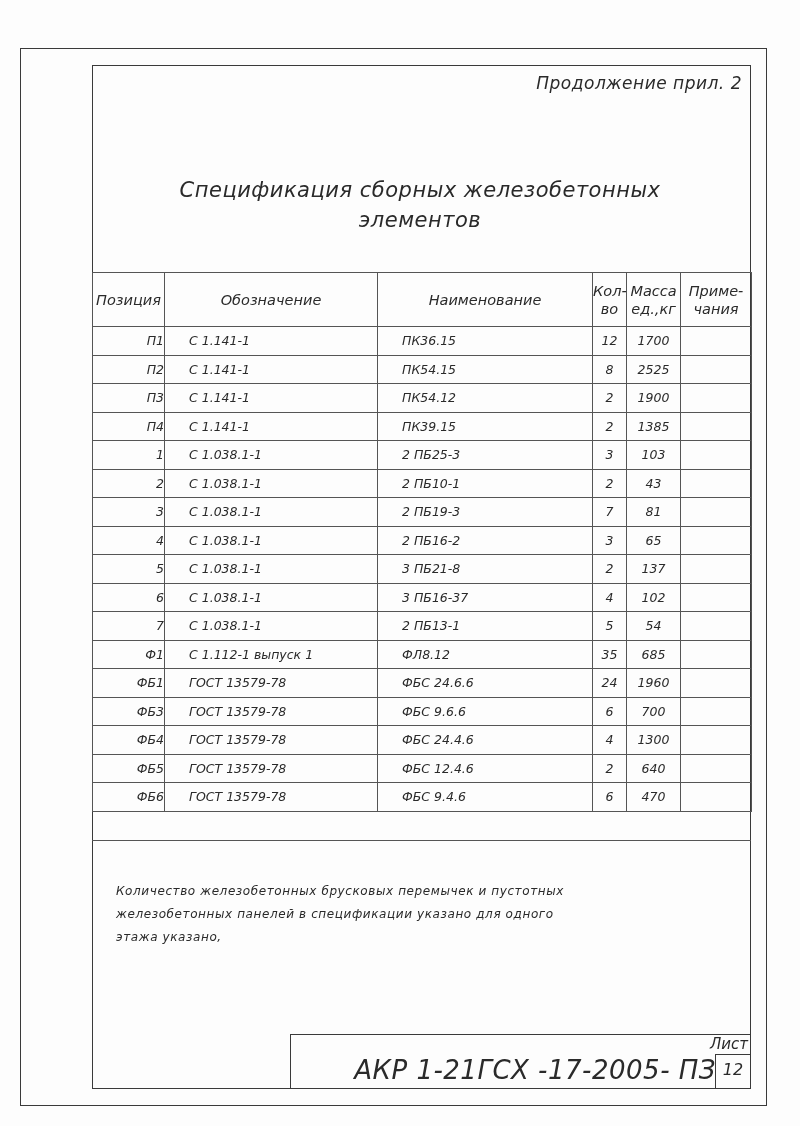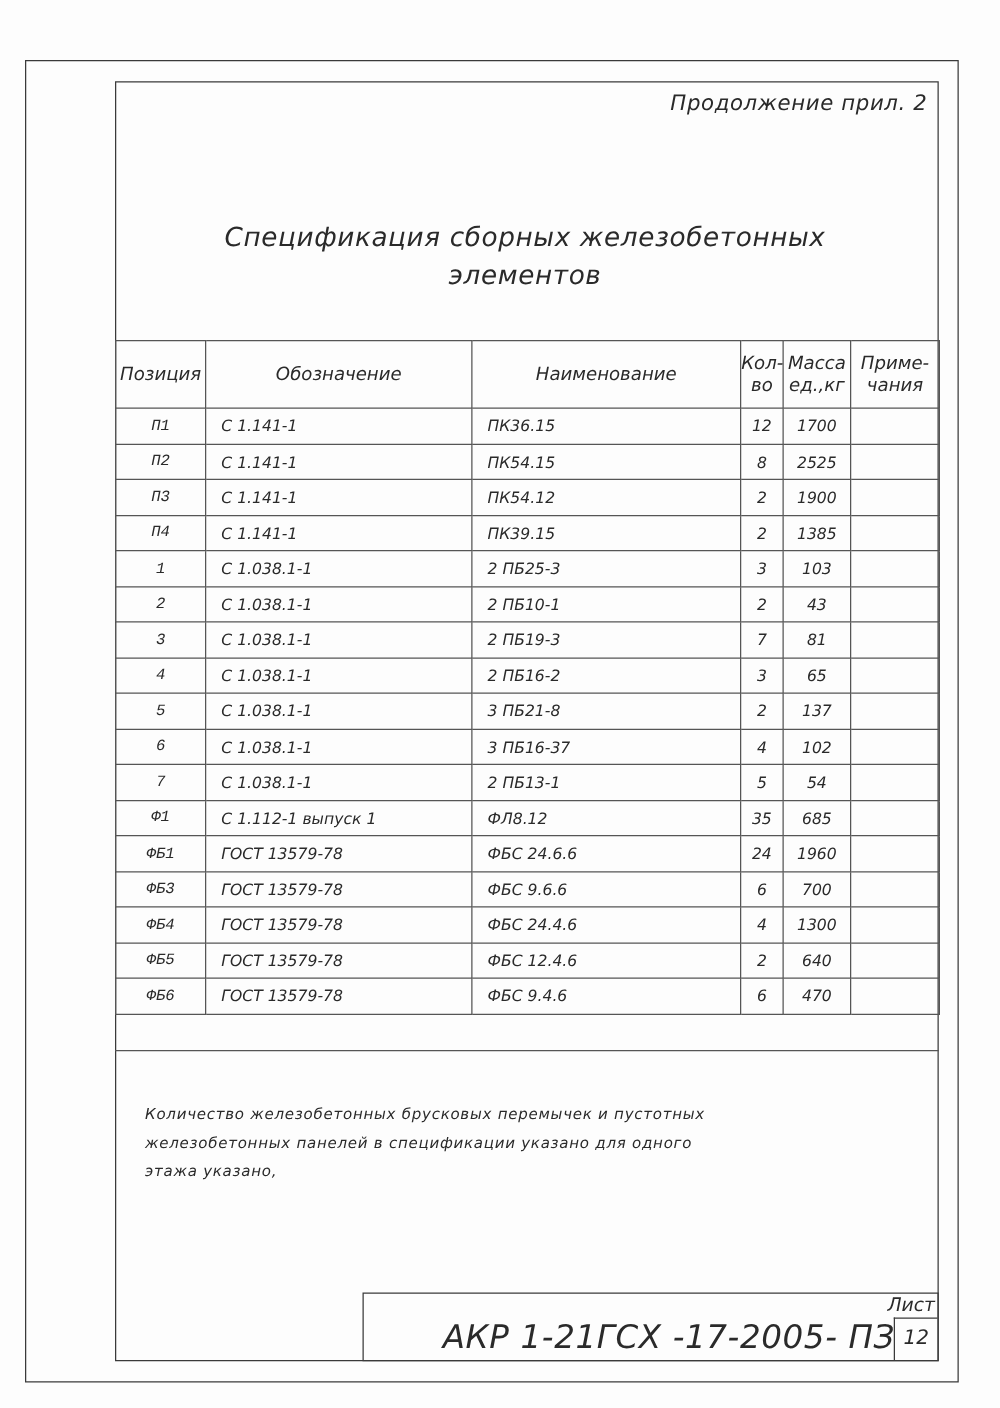--- a/index.html
+++ b/index.html
@@ -31,22 +31,22 @@
       border-collapse: collapse; table-layout: fixed;
     }
     .spec-table th, .spec-table td {
       border: 1px solid #555; padding: 0; font-style: italic; font-weight: normal;
       font-size: 12.5px; color: #2a2a2a;
     }
     .spec-table th {
       height: 53px; font-size: 14.5px; text-align: center; line-height: 18px;
     }
     .spec-table td { height: 27.5px; }
-    .spec-table td.c-pos { text-align: center; font-family: Liberation Mono, monospace; }
-    .spec-table td.c-des, .spec-table td.c-name { text-align: left; padding-left: 12px; }
+    .spec-table td.c-pos { text-align: right; }
+    .spec-table td.c-des, .spec-table td.c-name { text-align: left; padding-left: 24px; }
     .spec-table td.c-qty, .spec-table td.c-mass { text-align: center; }
     .table-frame-bottom {
       position: absolute; left: 92px; top: 840px; width: 659px; height: 0;
       border-top: 1px solid #555;
     }
     .note {
       position: absolute; left: 116px; top: 880px; width: 620px;
       font-size: 12px; line-height: 23px; letter-spacing: 0.6px;
     }
     .stamp {

